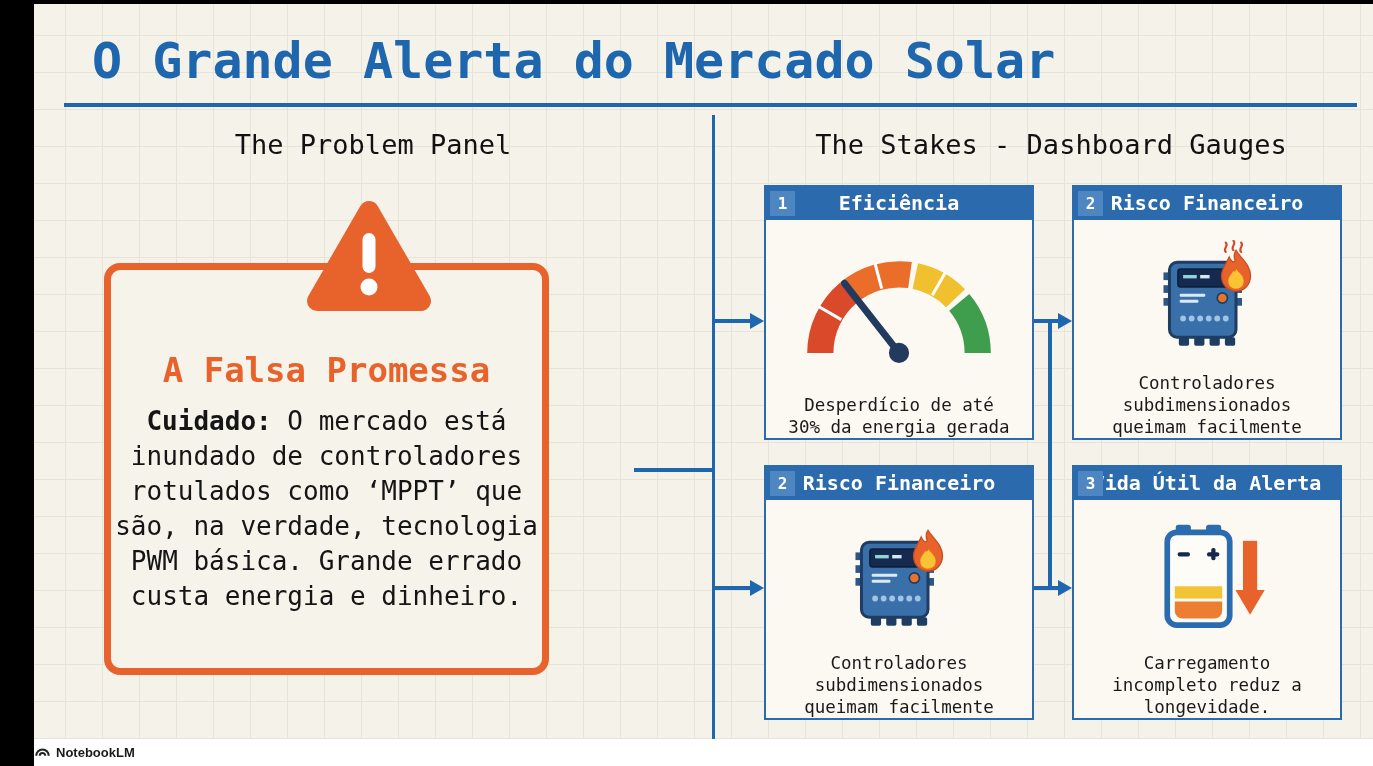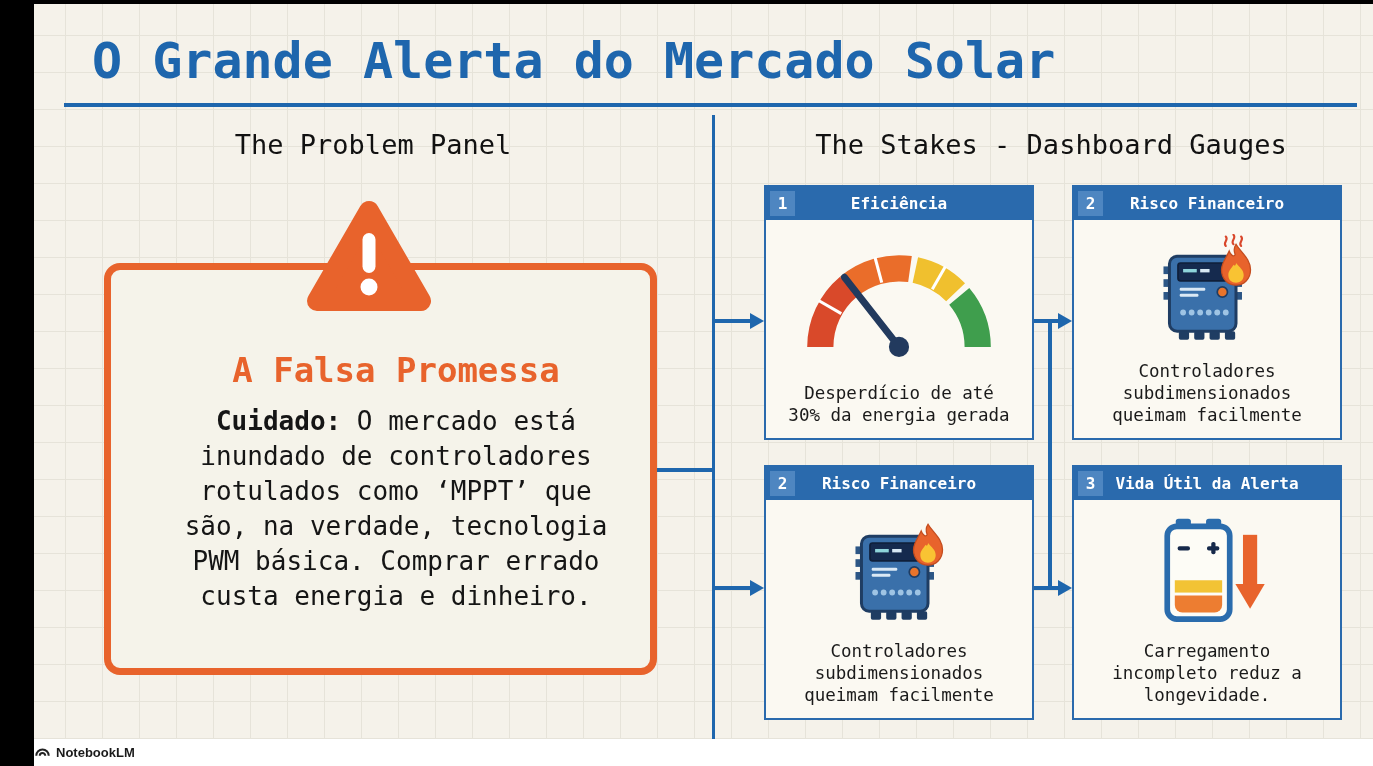--- a/index.html
+++ b/index.html
@@ -19,47 +19,47 @@
               color:#1e66ad;white-space:nowrap;}
   .title-rule{position:absolute;left:30px;right:30px;top:99px;height:4px;background:#1e66ad;}
   .divider{position:absolute;left:678px;top:111px;bottom:0;width:3px;background:#1e66ad;}
 
   .col-heading{position:absolute;top:125px;font-size:27px;font-weight:normal;color:#111;
                text-align:center;}
   .col-heading.left{left:0;width:678px;}
   .col-heading.right{left:681px;right:0;}
 
   
-  .panel{position:absolute;left:70px;top:259px;width:553px;height:412px;box-sizing:border-box;
+  .panel{position:absolute;left:70px;top:259px;width:445px;height:412px;box-sizing:border-box;
          border:7px solid #e8632c;border-radius:16px;background:#f5f3ea;
-         padding-top:80px;text-align:center;z-index:1;padding-left:31px;}
+         padding-top:80px;text-align:center;z-index:1;}
   .panel-title{font-size:34px;font-weight:bold;color:#e8632c;}
   .panel-body{width:430px;margin:14px auto 0;font-size:26px;line-height:35px;color:#151515;}
   .panel-body .lead{font-weight:bold;}
   .warning-triangle{position:absolute;left:267px;top:193px;width:136px;height:121px;z-index:2;}
 
   
   .hline{position:absolute;height:4px;background:#1e66ad;}
   .vline{position:absolute;width:4px;background:#1e66ad;}
   .arrowhead{position:absolute;width:0;height:0;border-top:8px solid transparent;
              border-bottom:8px solid transparent;border-left:14px solid #1e66ad;}
 
   
   .card{position:absolute;width:270px;height:255px;box-sizing:border-box;
         border:2px solid #2a6aad;background:#fbf9f2;}
   .card1{left:730px;top:181px;} .card2{left:1038px;top:181px;}
   .card3{left:730px;top:461px;} .card4{left:1038px;top:461px;}
   .card-header{position:relative;height:33px;background:#2a6aad;}
   .card-badge{position:absolute;left:4px;top:4px;width:25px;height:25px;background:#4e86c1;
               color:#fff;font-size:16px;font-weight:bold;text-align:center;line-height:25px;}
-  .card-title{display:block;text-align:center;color:#fff;font-size:16px;font-weight:bold;
+  .card-title{display:block;text-align:center;color:#fff;font-size:20px;font-weight:bold;
               line-height:33px;}
   .card-body{position:absolute;left:0;right:0;top:33px;bottom:0;display:flex;
              flex-direction:column;align-items:center;justify-content:flex-end;
-             padding-bottom:12px;}
+             }
   .icon-area{flex:1;display:flex;align-items:center;justify-content:center;width:100%;}
   .card-caption{width:228px;font-size:17.5px;line-height:22px;color:#1a1a1a;text-align:center;}
 
   .gauge-svg{width:222px;height:auto;}
   .controller-svg{width:128px;height:auto;}
   .battery-svg{width:142px;height:auto;}
 </style>
 </head>
 <body>
 
@@ -68,21 +68,21 @@
 
     <div class="main-title">O Grande Alerta do Mercado Solar</div>
     <div class="title-rule"></div>
     <div class="divider"></div>
 
     <div class="col-heading left">The Problem Panel</div>
     <div class="col-heading right">The Stakes - Dashboard Gauges</div>
 
     <div class="panel">
       <div class="panel-title">A Falsa Promessa</div>
-      <div class="panel-body"><span class="lead">Cuidado:</span><span> O mercado está inundado de controladores rotulados como ‘MPPT’ que são, na verdade, tecnologia PWM básica. Comprar errado custa energia e dinheiro.</span></div>
+      <div class="panel-body"><span class="lead">Cuidado:</span><span> O mercado está inundado de controladores rotulados como ‘MPPT’ que são, na verdade, tecnologia PWM básica. Grande errado custa energia e dinheiro.</span></div>
     </div>
     <div class="warning-triangle">
       <svg viewBox="0 0 136 121" width="136" height="121">
         <path d="M68 14 L120 104 L16 104 Z" fill="#e8632c" stroke="#e8632c" stroke-width="20" stroke-linejoin="round"></path>
         <rect x="61.5" y="36" width="13" height="40" rx="6.5" fill="#ffffff"></rect>
         <circle cx="68" cy="90" r="8.5" fill="#ffffff"></circle>
       </svg>
     </div>
 
     <div class="hline" style="left:600px;top:464px;width:79px;"></div>

